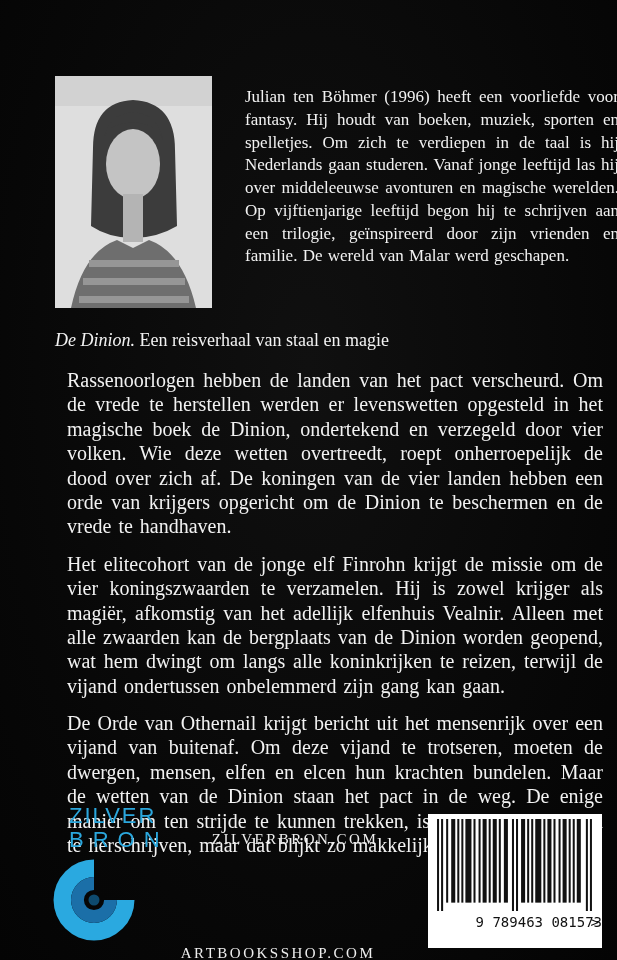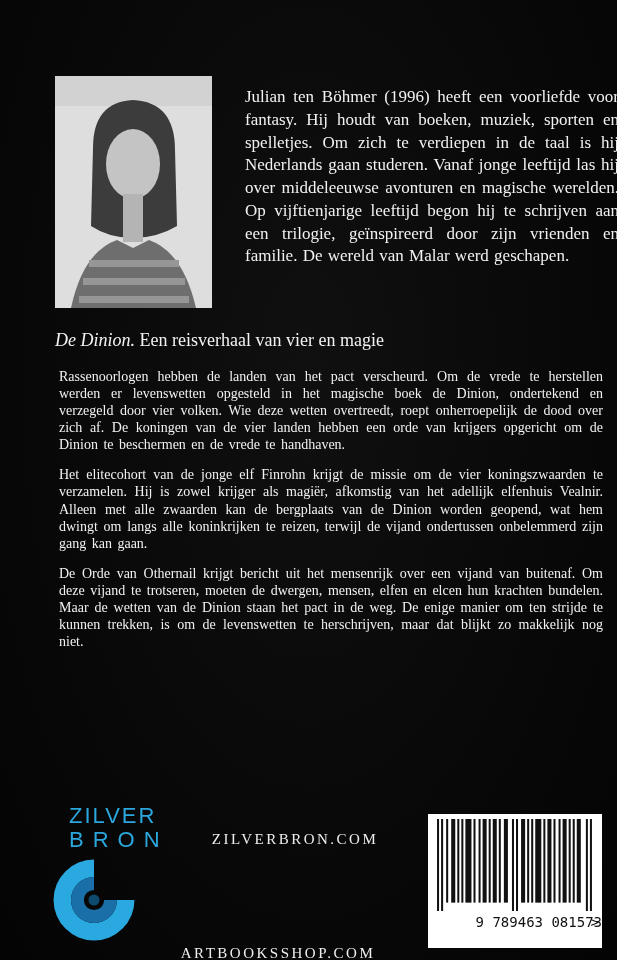--- a/index.html
+++ b/index.html
@@ -21,21 +21,21 @@
   }
   .title-line{
     position:absolute;left:55px;top:330px;width:548px;margin:0;
     font-size:18px;
   }
   .title-line .it{font-style:italic;}
   .story{
     position:absolute;left:55px;top:368px;width:548px;
   }
   .story p{
-    margin:0 0 13px 4px;font-size:14px;line-height:1.22;
+    margin:0 0 13px 12px;font-size:20px;line-height:1.22;
     text-align:justify;word-spacing:2px;
   }
   
   .publisher{
     position:absolute;left:69px;top:804px;
     font-family:"Liberation Sans", sans-serif;font-weight:normal;
     color:#2ba7dd;line-height:1.1;
   }
   .publisher .l1{font-size:22px;letter-spacing:2px;}
   .publisher .l2{font-size:22px;letter-spacing:9px;text-align:right;}
@@ -86,21 +86,21 @@
       <path d="M16 232 Q28 176 62 164 L78 172 L94 164 Q128 176 141 232 Z" fill="#6e6e6e"></path>
 
       <rect x="34" y="184" width="90" height="7" fill="#969696"></rect>
       <rect x="28" y="202" width="102" height="7" fill="#969696"></rect>
       <rect x="24" y="220" width="110" height="7" fill="#969696"></rect>
     </svg>
   </div>
 
   <p class="bio">Julian ten Böhmer (1996) heeft een voorliefde voor fantasy. Hij houdt van boeken, muziek, sporten en spelletjes. Om zich te verdiepen in de taal is hij Nederlands gaan studeren. Vanaf jonge leeftijd las hij over middeleeuwse avonturen en magische werelden. Op vijftienjarige leeftijd begon hij te schrijven aan een trilogie, geïnspireerd door zijn vrienden en familie. De wereld van Malar werd geschapen.</p>
 
-  <p class="title-line"><span class="it">De Dinion.</span><span> Een reisverhaal van vier en magie</span></p>
+  <p class="title-line"><span class="it">De Dinion.</span><span> Een reisverhaal van staal en magie</span></p>
 
   <div class="story">
     <p>Rassenoorlogen hebben de landen van het pact verscheurd. Om de vrede te herstellen werden er levenswetten opgesteld in het magische boek de Dinion, ondertekend en verzegeld door vier volken. Wie deze wetten overtreedt, roept onherroepelijk de dood over zich af. De koningen van de vier landen hebben een orde van krijgers opgericht om de Dinion te beschermen en de vrede te handhaven.</p>
     <p>Het elitecohort van de jonge elf Finrohn krijgt de missie om de vier koningszwaarden te verzamelen. Hij is zowel krijger als magiër, afkomstig van het adellijk elfenhuis Vealnir. Alleen met alle zwaarden kan de bergplaats van de Dinion worden geopend, wat hem dwingt om langs alle koninkrijken te reizen, terwijl de vijand ondertussen onbelemmerd zijn gang kan gaan.</p>
     <p>De Orde van Othernail krijgt bericht uit het mensenrijk over een vijand van buitenaf. Om deze vijand te trotseren, moeten de dwergen, mensen, elfen en elcen hun krachten bundelen. Maar de wetten van de Dinion staan het pact in de weg. De enige manier om ten strijde te kunnen trekken, is om de levenswetten te herschrijven, maar dat blijkt zo makkelijk nog niet.</p>
   </div>
 
   <div class="publisher">
     <div class="l1">ZILVER</div>
     <div class="l2">BRON</div>

